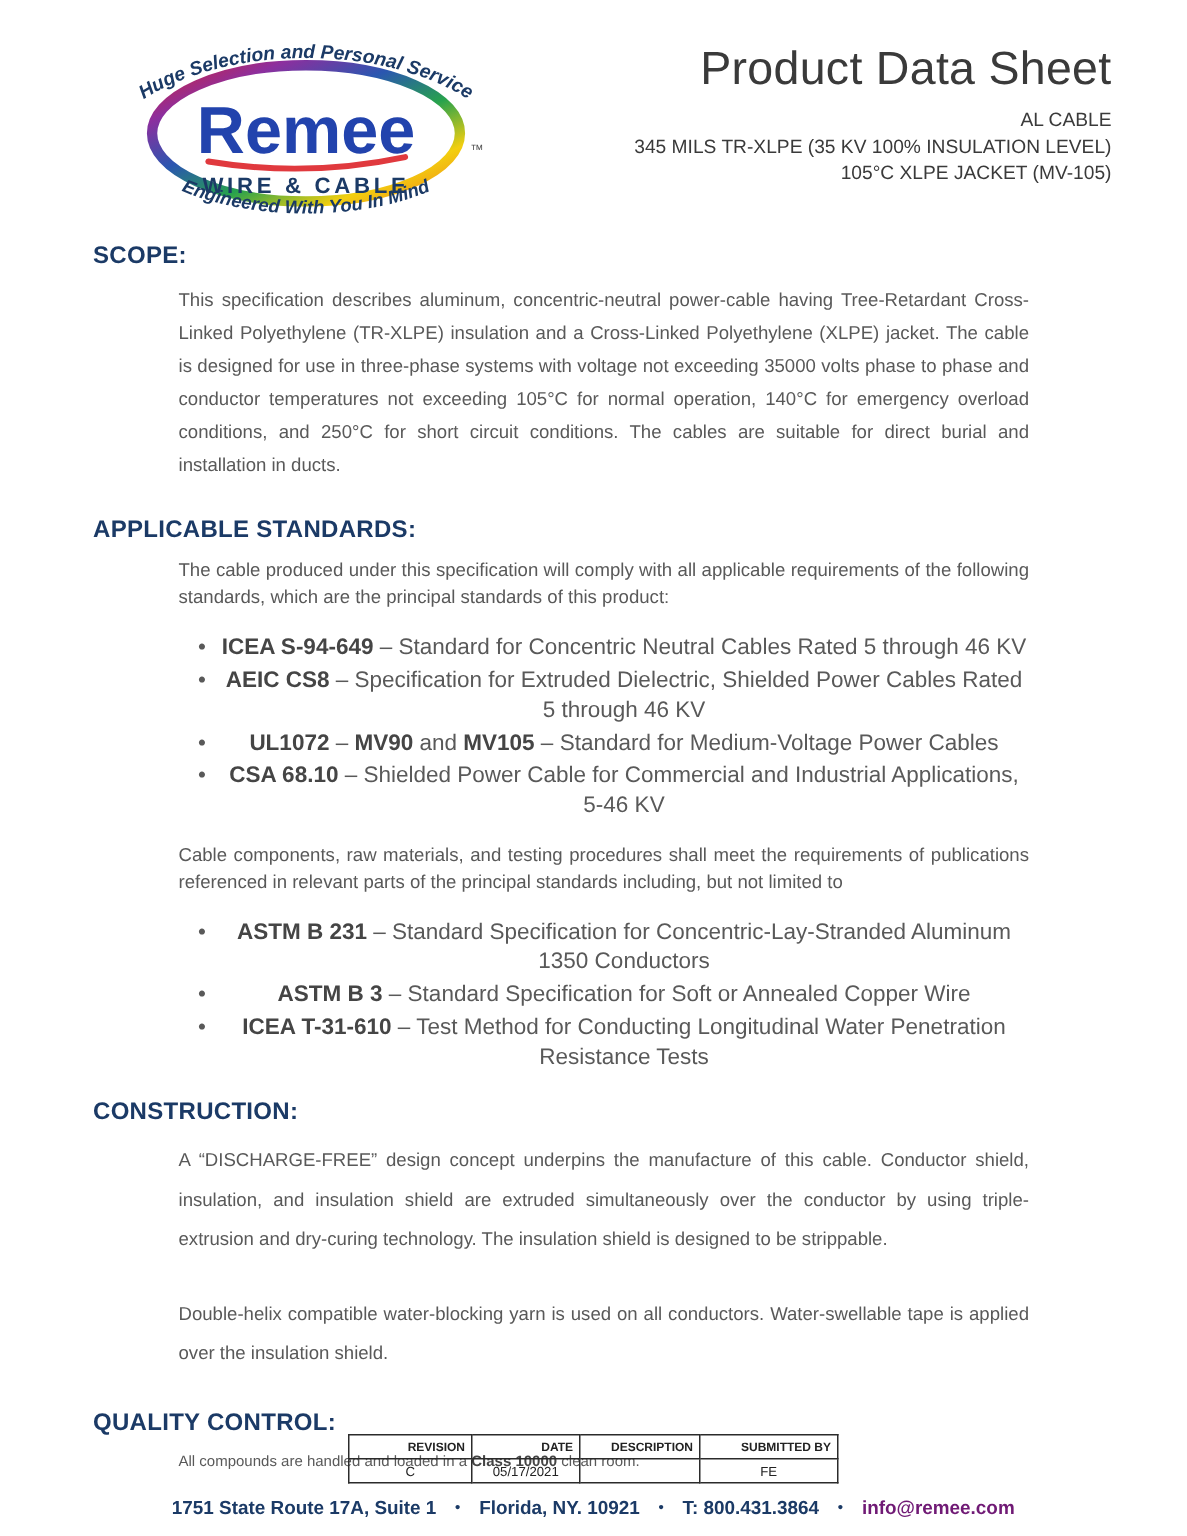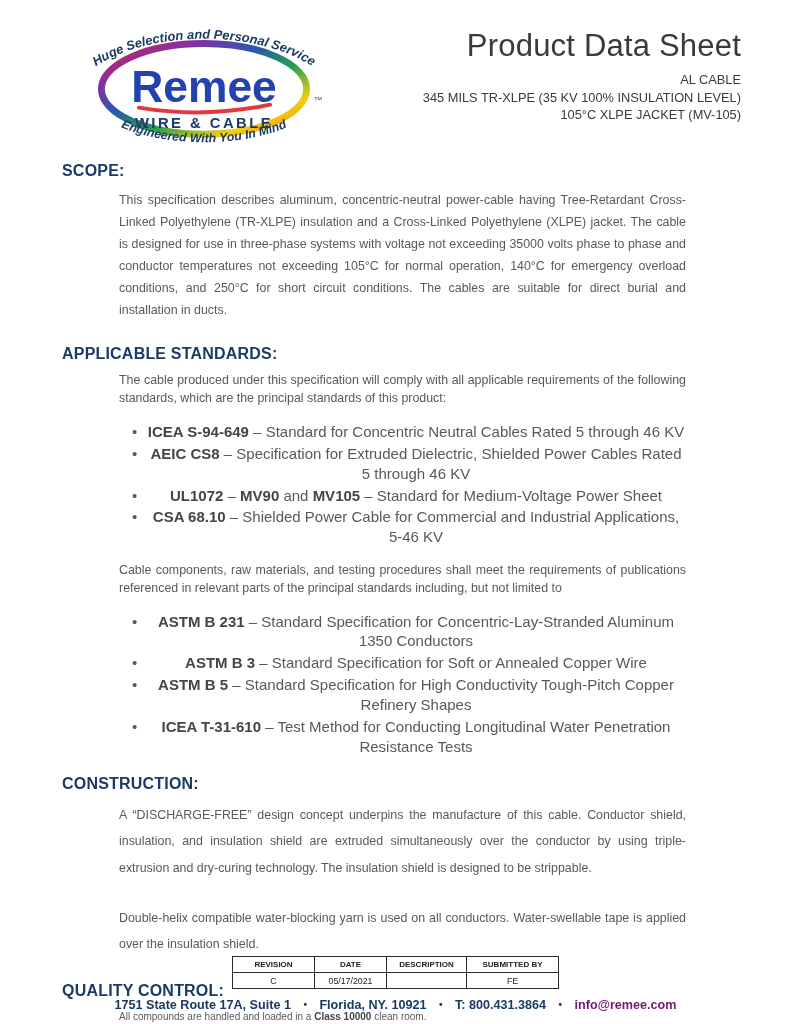--- a/index.html
+++ b/index.html
@@ -39,21 +39,21 @@
   .std-list li::before { content: "•"; position: absolute; left: -14px; top: 0; }
 
   .b { font-weight: 700; color: #454545; }
 
   .q-line { margin: 9px 55px 0 57px; font-size: 10px; line-height: 1.5; text-align: left; }
 
   
   .footer { position: absolute; left: 0; bottom: 12px; width: 100%; text-align: center; }
   .rev-table { border-collapse: collapse; margin: 0 auto 9px auto; }
   .rev-table th, .rev-table td { border: 1px solid #2b2b2b; text-align: center; color: #222222; }
-  .rev-table th { font-size: 8px; font-weight: 700; padding: 3px 4px; }
+  .rev-table th { font-size: 8px; font-weight: 700; padding: 3px 4px; text-align: right; }
   .rev-table td { font-size: 8.8px; padding: 2.5px 4px; height: 15px; }
   .col-rev { width: 82px; } .col-date { width: 72px; } .col-desc { width: 80px; } .col-sub { width: 92px; }
   .address { font-size: 12.6px; font-weight: 700; color: #1b3a66; }
   .address .sep { margin: 0 9px; font-size: 10px; vertical-align: 1px; }
   .address .email { color: #701a75; }
 </style>
 </head>
 <body>
 
 <div class="page">
@@ -100,28 +100,27 @@
     <h2 class="sec-heading">SCOPE:</h2>
     <p class="body-text loose">This specification describes aluminum, concentric-neutral power-cable having Tree-Retardant Cross-Linked Polyethylene (TR-XLPE) insulation and a Cross-Linked Polyethylene (XLPE) jacket. The cable is designed for use in three-phase systems with voltage not exceeding 35000 volts phase to phase and conductor temperatures not exceeding 105°C for normal operation, 140°C for emergency overload conditions, and 250°C for short circuit conditions. The cables are suitable for direct burial and installation in ducts.</p>
   </section>
 
   <section class="sec-standards">
     <h2 class="sec-heading">APPLICABLE STANDARDS:</h2>
     <p class="body-text tight">The cable produced under this specification will comply with all applicable requirements of the following standards, which are the principal standards of this product:</p>
     <ul class="std-list">
       <li><span class="b">ICEA S-94-649</span><span> – Standard for Concentric Neutral Cables Rated 5 through 46 KV</span></li>
       <li><span class="b">AEIC CS8</span><span> – Specification for Extruded Dielectric, Shielded Power Cables Rated 5 through 46 KV</span></li>
-      <li><span class="b">UL1072</span><span> – </span><span class="b">MV90</span><span> and </span><span class="b">MV105</span><span> – Standard for Medium-Voltage Power Sheet</span></li>
+      <li><span class="b">UL1072</span><span> – </span><span class="b">MV90</span><span> and </span><span class="b">MV105</span><span> – Standard for Medium-Voltage Power Cables</span></li>
       <li><span class="b">CSA 68.10</span><span> – Shielded Power Cable for Commercial and Industrial Applications, 5-46 KV</span></li>
     </ul>
     <p class="body-text tight" style="margin-top:15px">Cable components, raw materials, and testing procedures shall meet the requirements of publications referenced in relevant parts of the principal standards including, but not limited to</p>
     <ul class="std-list">
       <li><span class="b">ASTM B 231</span><span> – Standard Specification for Concentric-Lay-Stranded Aluminum 1350 Conductors</span></li>
       <li><span class="b">ASTM B 3</span><span> – Standard Specification for Soft or Annealed Copper Wire</span></li>
-      <li><span class="b">ASTM B 5</span><span> – Standard Specification for High Conductivity Tough-Pitch Copper Refinery Shapes</span></li>
       <li><span class="b">ICEA T-31-610</span><span> – Test Method for Conducting Longitudinal Water Penetration Resistance Tests</span></li>
     </ul>
   </section>
 
   <section class="sec-construction">
     <h2 class="sec-heading">CONSTRUCTION:</h2>
     <p class="body-text xloose">A “DISCHARGE-FREE” design concept underpins the manufacture of this cable. Conductor shield, insulation, and insulation shield are extruded simultaneously over the conductor by using triple-extrusion and dry-curing technology. The insulation shield is designed to be strippable.</p>
     <p class="body-text xloose para2">Double-helix compatible water-blocking yarn is used on all conductors. Water-swellable tape is applied over the insulation shield.</p>
   </section>
 

